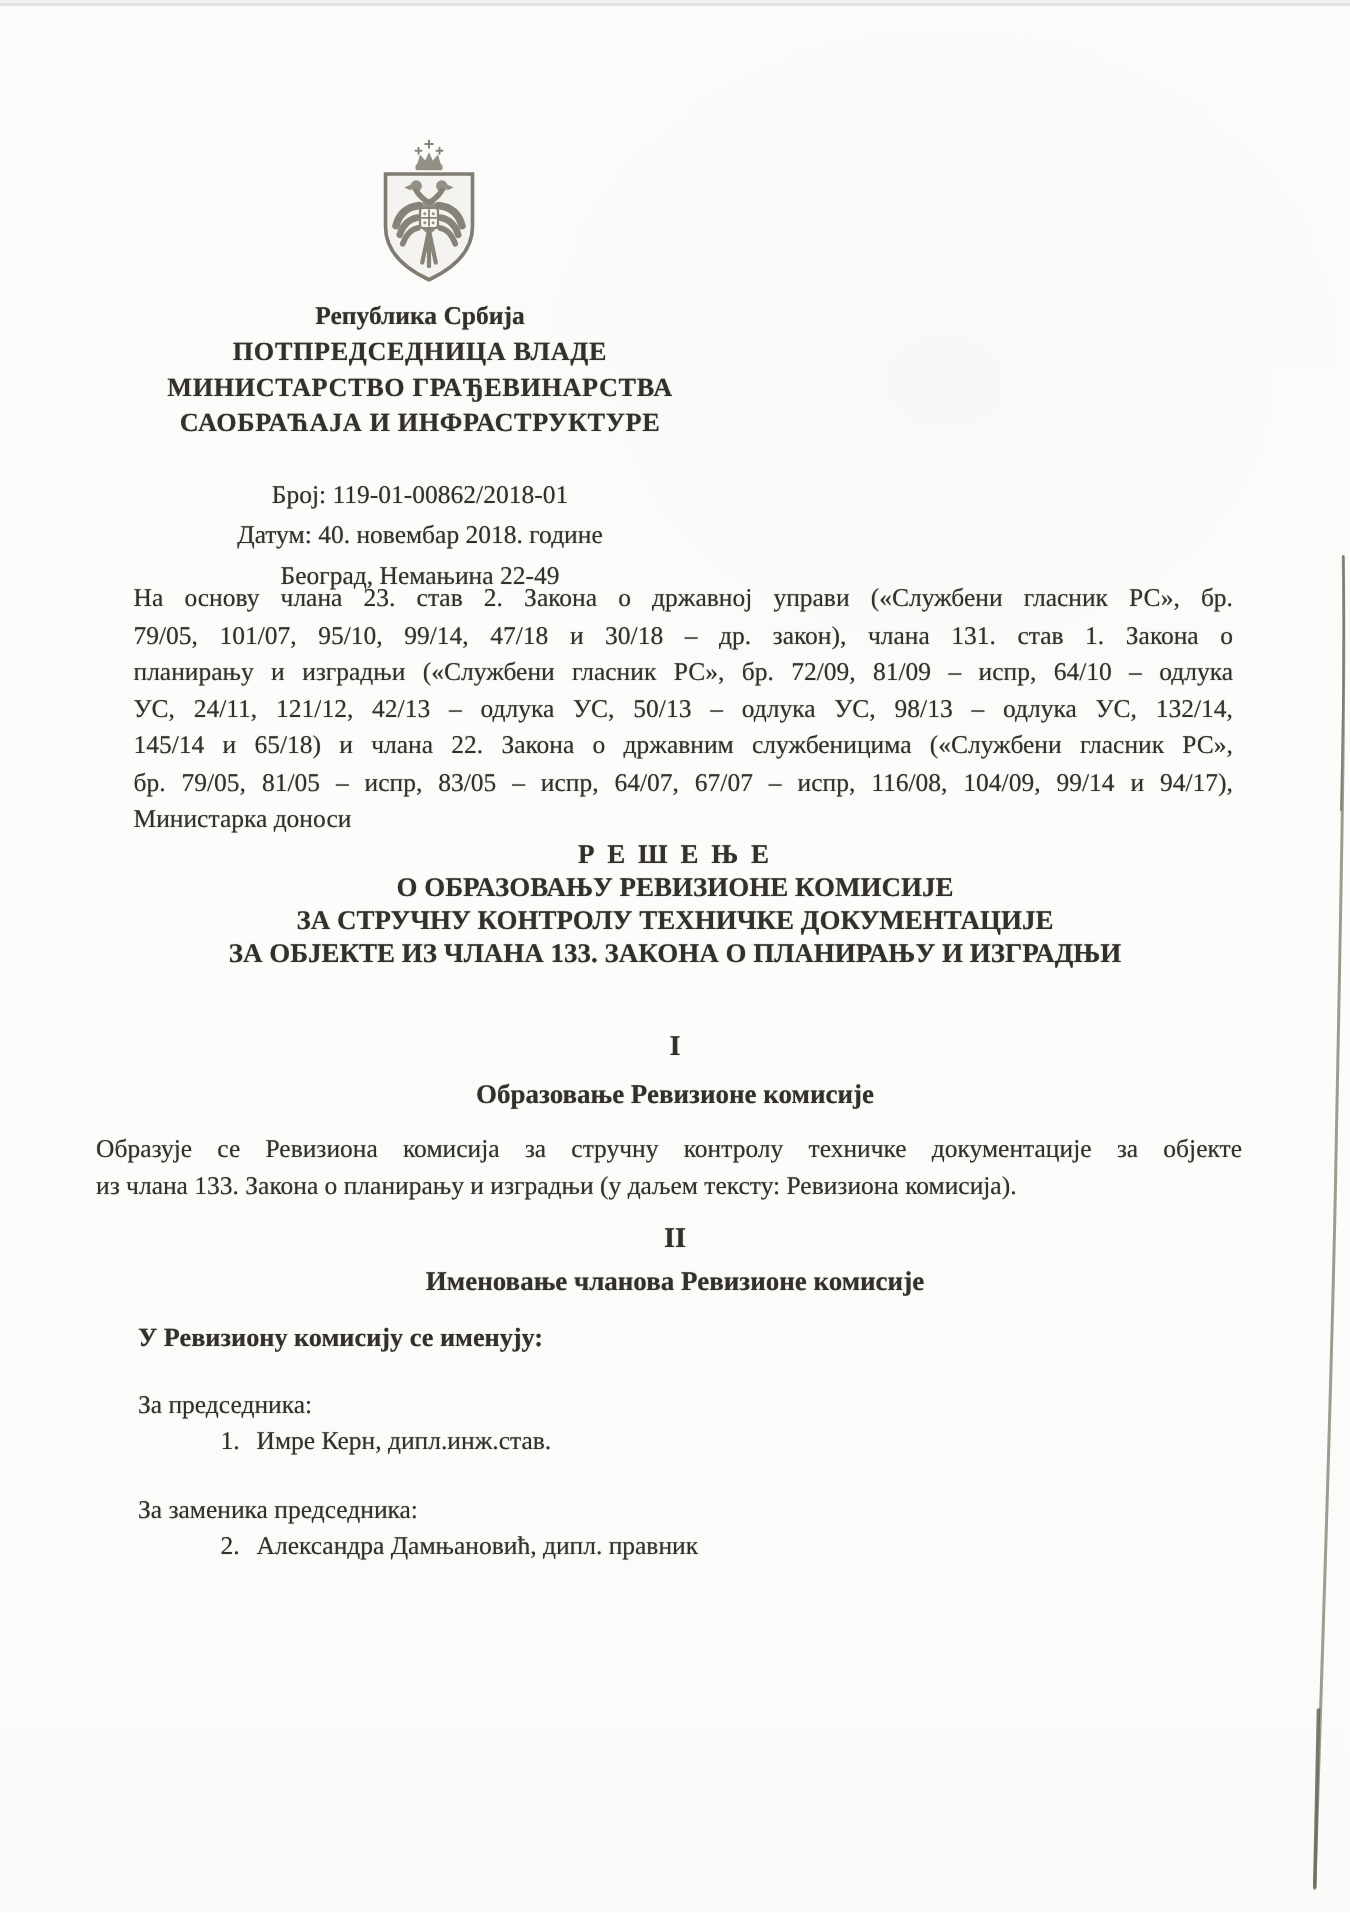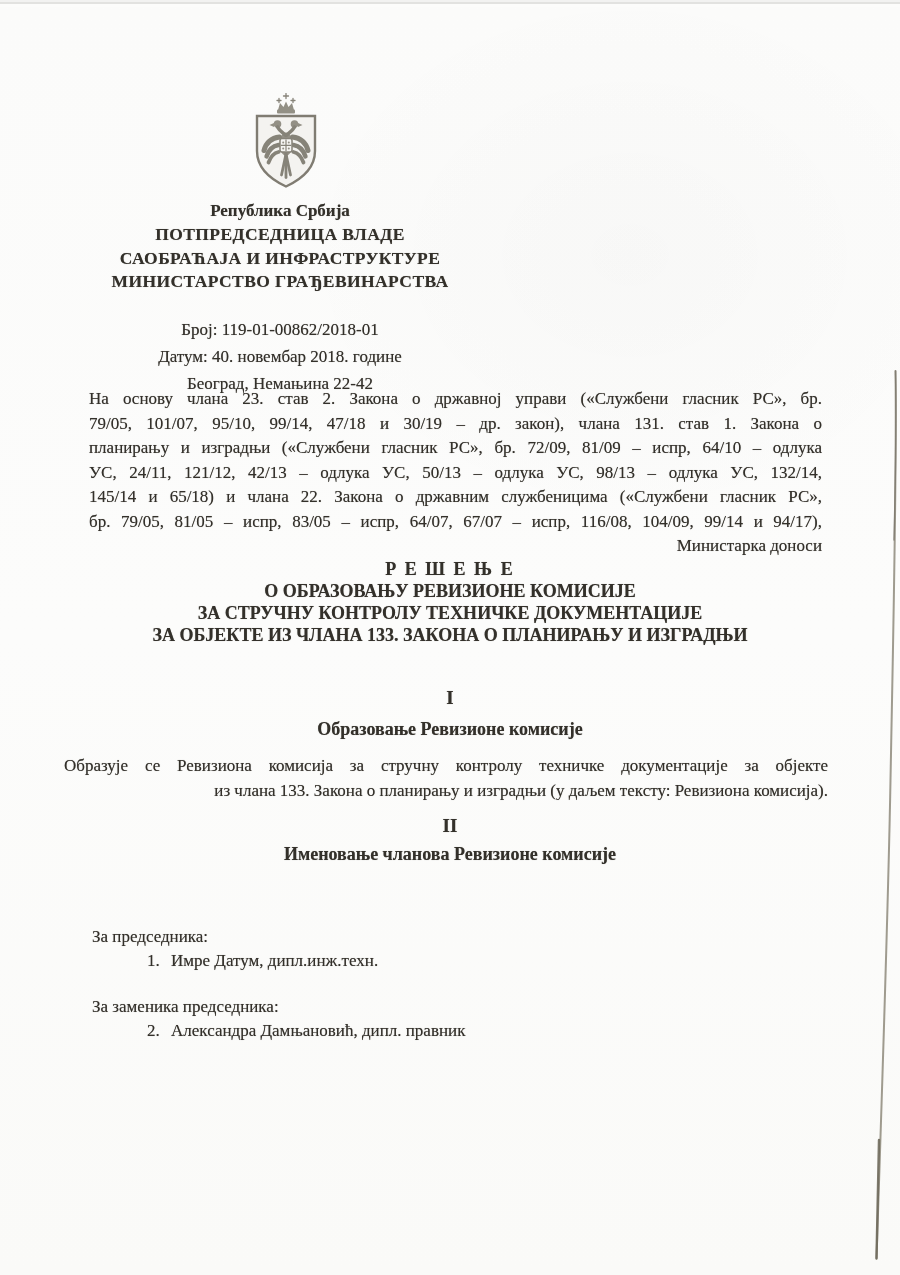--- a/index.html
+++ b/index.html
@@ -19,21 +19,21 @@
   .paper-edge-svg{position:absolute; top:0; left:0; pointer-events:none;}
   .content{position:absolute; inset:0; text-shadow:0 0 0.7px rgba(51,48,42,0.55);}
   .abs{position:absolute;}
   .letterhead{left:55px; top:93px; width:450px; text-align:center;}
   .coat{display:block; margin:0 auto; transform:translateX(6px); filter:blur(.3px); opacity:.92;}
   .lh-country{margin-top:8px; font-size:17px; font-weight:bold; line-height:24px;}
   .lh-caps{font-size:17.5px; font-weight:bold; line-height:23.5px; letter-spacing:.4px;}
   .lh-meta{margin-top:22px; font-size:17px; line-height:27px;}
   .preamble{left:89px; top:387px; width:733px; font-size:17px; line-height:24.5px;}
   .jline{text-align:justify; text-align-last:justify;}
-  .lline{text-align:right;}
+  .lline{text-align:left;}
   .doc-title{left:0; top:558px; width:900px; text-align:center;
              font-size:18px; font-weight:bold; line-height:22px;}
   .doc-title .t1{letter-spacing:2px;}
   .numeral{width:900px; left:0; text-align:center; font-size:19px; font-weight:bold;}
   .sec-heading{width:900px; left:0; text-align:center; font-size:18px; font-weight:bold;}
   .sec1-body{left:64px; top:754px; width:764px; font-size:17px; line-height:24.5px;}
   .intro{left:92px; top:881px; font-size:17.5px; font-weight:bold;}
   .role{left:92px; font-size:17px;}
   .appt-item{left:147px; font-size:17px; display:flex;}
   .appt-num{width:24px; flex:0 0 24px;}
@@ -91,32 +91,32 @@
         </g>
         <g class="emblem-fill">
           <circle cx="36.2" cy="49.5" r="1"></circle>
           <circle cx="41.8" cy="49.5" r="1"></circle>
           <circle cx="36.2" cy="55.5" r="1"></circle>
           <circle cx="41.8" cy="55.5" r="1"></circle>
         </g>
       </svg>
       <div class="lh-country">Република Србија</div>
       <div class="lh-caps">ПОТПРЕДСЕДНИЦА ВЛАДЕ</div>
+      <div class="lh-caps">МИНИСТАРСТВО ГРАЂЕВИНАРСТВА</div>
       <div class="lh-caps">САОБРАЋАЈА И ИНФРАСТРУКТУРЕ</div>
-      <div class="lh-caps">МИНИСТАРСТВО ГРАЂЕВИНАРСТВА</div>
       <div class="lh-meta">
         <div>Број: 119-01-00862/2018-01</div>
         <div>Датум: 40. новембар 2018. године</div>
-        <div>Београд, Немањина 22-42</div>
+        <div>Београд, Немањина 22-49</div>
       </div>
     </div>
 
     <div class="abs preamble">
       <div class="jline">На основу члана 23. став 2. Закона о државној управи («Службени гласник РС», бр.</div>
-      <div class="jline">79/05, 101/07, 95/10, 99/14, 47/18 и 30/19 – др. закон), члана 131. став 1. Закона о</div>
+      <div class="jline">79/05, 101/07, 95/10, 99/14, 47/18 и 30/18 – др. закон), члана 131. став 1. Закона о</div>
       <div class="jline">планирању и изградњи («Службени гласник РС», бр. 72/09, 81/09 – испр, 64/10 – одлука</div>
       <div class="jline">УС, 24/11, 121/12, 42/13 – одлука УС, 50/13 – одлука УС, 98/13 – одлука УС, 132/14,</div>
       <div class="jline">145/14 и 65/18) и члана 22. Закона о државним службеницима («Службени гласник РС»,</div>
       <div class="jline">бр. 79/05, 81/05 – испр, 83/05 – испр, 64/07, 67/07 – испр, 116/08, 104/09, 99/14 и 94/17),</div>
       <div class="lline">Министарка доноси</div>
     </div>
 
     <div class="abs doc-title">
       <div class="t1">Р Е Ш Е Њ Е</div>
       <div>О ОБРАЗОВАЊУ РЕВИЗИОНЕ КОМИСИЈЕ</div>
@@ -126,25 +126,26 @@
 
     <div class="abs numeral" style="top:687px;">I</div>
     <div class="abs sec-heading" style="top:719px;">Образовање Ревизионе комисије</div>
     <div class="abs sec1-body">
       <div class="jline">Образује се Ревизиона комисија за стручну контролу техничке документације за објекте</div>
       <div class="lline">из члана 133. Закона о планирању и изградњи (у даљем тексту: Ревизиона комисија).</div>
     </div>
 
     <div class="abs sec-heading" style="top:844px;">Именовање чланова Ревизионе комисије</div>
     <div class="abs numeral" style="top:815px;">II</div>
+    <div class="abs intro">У Ревизиону комисију се именују:</div>
 
     <div class="abs role" style="top:927px;">За председника:</div>
     <div class="abs appt-item" style="top:951px;">
       <span class="appt-num">1.</span>
-      <span>Имре Датум, дипл.инж.техн.</span>
+      <span>Имре Керн, дипл.инж.став.</span>
     </div>
 
     <div class="abs role" style="top:997px;">За заменика председника:</div>
     <div class="abs appt-item" style="top:1021px;">
       <span class="appt-num">2.</span>
       <span>Александра Дамњановић, дипл. правник</span>
     </div>
 
   </div>
 </div>

